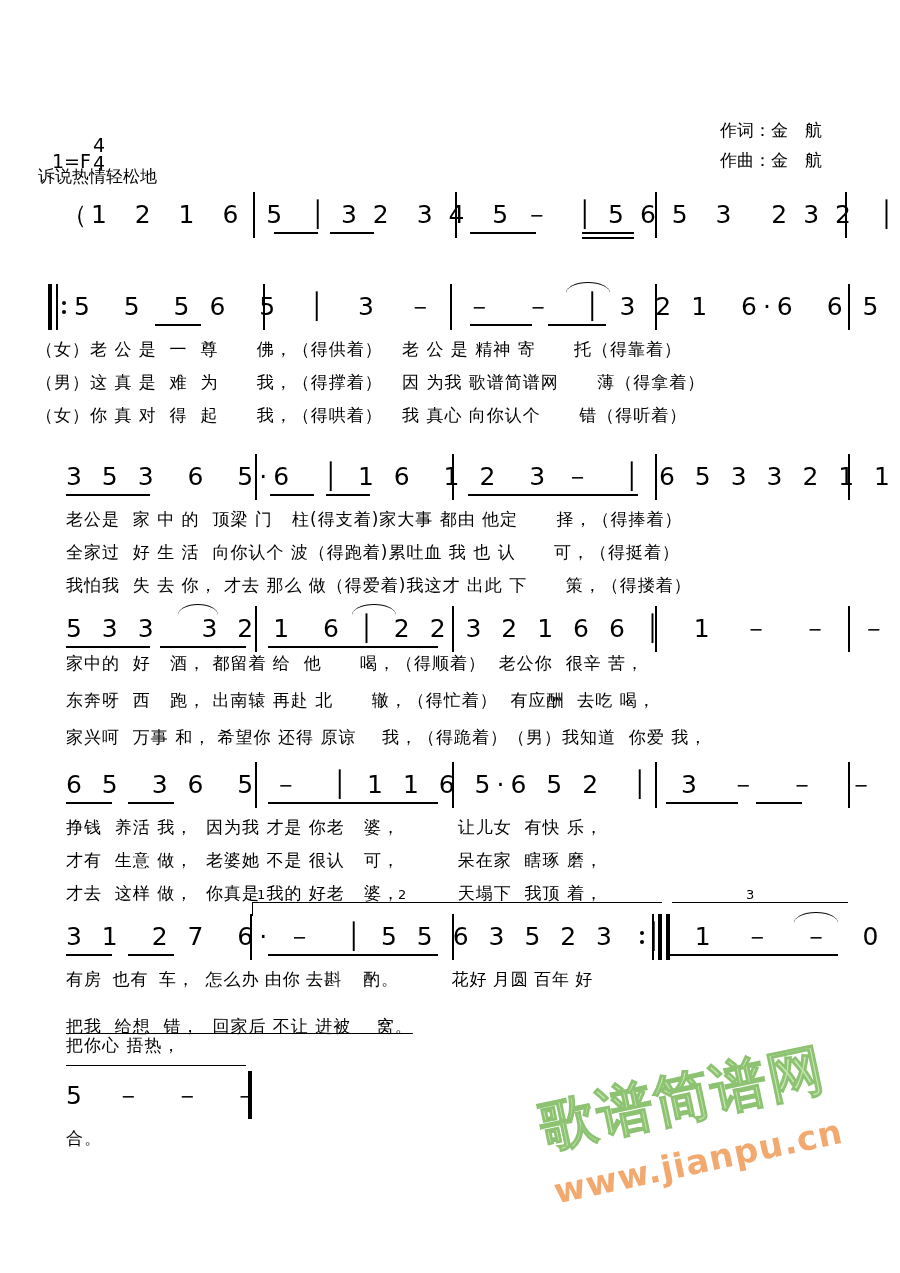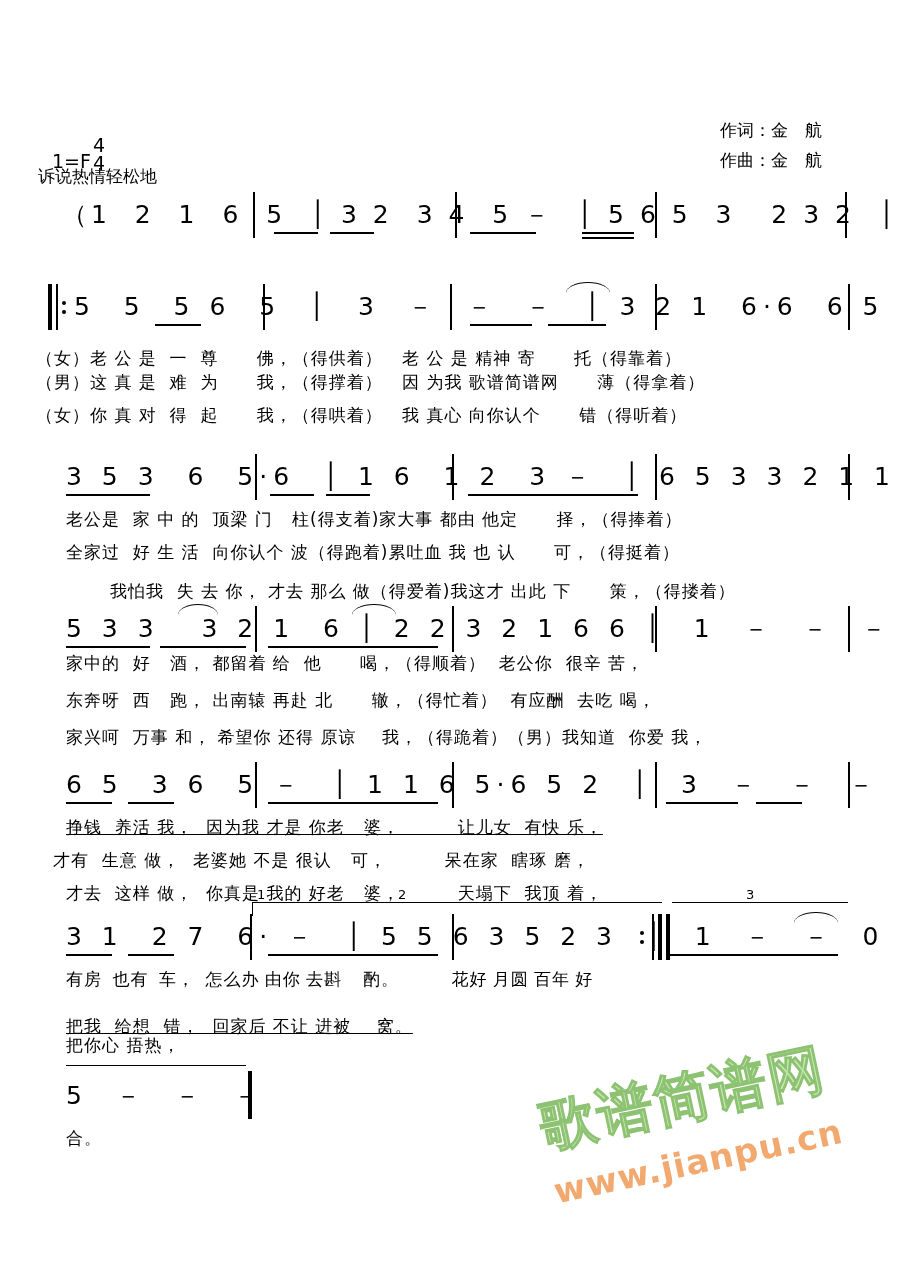--- a/index.html
+++ b/index.html
@@ -153,41 +153,41 @@
     <div class="underline" style="left:155px;top:34px;width:46px;"></div>
     <div class="underline" style="left:470px;top:34px;width:62px;"></div>
     <div class="underline" style="left:548px;top:34px;width:58px;"></div>
     <div class="tie" style="left:566px;top:-8px;width:44px;"></div>
 
     <div class="barline" style="left:263px;top:-6px;height:46px;"></div>
     <div class="barline" style="left:450px;top:-6px;height:46px;"></div>
     <div class="barline" style="left:655px;top:-6px;height:46px;"></div>
     <div class="barline" style="left:848px;top:-6px;height:46px;"></div>
 
-    <div class="lyr" style="position:absolute;left:36px;top:48px;letter-spacing:1px;margin-top:9px;">（女）老 公 是  一  尊      佛，（得供着）   老 公 是 精神 寄      托（得靠着）</div>
+    <div class="lyr" style="position:absolute;left:36px;top:48px;letter-spacing:1px;">（女）老 公 是  一  尊      佛，（得供着）   老 公 是 精神 寄      托（得靠着）</div>
     <div class="lyr" style="position:absolute;left:36px;top:81px;letter-spacing:1px;">（男）这 真 是  难  为      我，（得撑着）   因 为我 歌谱简谱网      薄（得拿着）</div>
     <div class="lyr" style="position:absolute;left:36px;top:114px;letter-spacing:1px;">（女）你 真 对  得  起      我，（得哄着）   我 真心 向你认个      错（得听着）</div>
   </div>
 
   <div class="sys" style="top:460px;">
     <div class="notes" style="position:absolute;left:66px;top:0;letter-spacing:6px;">3 5 3  6  5·6  │ 1 6  1 2  3 －  │ 6 5 3 3 2 1 1  │  2  －  －  －</div>
 
     <div class="underline" style="left:66px;top:34px;width:84px;"></div>
     <div class="underline" style="left:270px;top:34px;width:44px;"></div>
     <div class="underline" style="left:326px;top:34px;width:44px;"></div>
     <div class="underline" style="left:468px;top:34px;width:170px;"></div>
 
     <div class="barline" style="left:255px;top:-6px;height:46px;"></div>
     <div class="barline" style="left:452px;top:-6px;height:46px;"></div>
     <div class="barline" style="left:655px;top:-6px;height:46px;"></div>
     <div class="barline" style="left:848px;top:-6px;height:46px;"></div>
 
     <div class="lyr" style="position:absolute;left:66px;top:48px;letter-spacing:1px;">老公是  家 中 的  顶梁 门   柱(得支着)家大事 都由 他定      择，（得捧着）</div>
     <div class="lyr" style="position:absolute;left:66px;top:81px;letter-spacing:1px;">全家过  好 生 活  向你认个 波（得跑着)累吐血 我 也 认      可，（得挺着）</div>
-    <div class="lyr" style="position:absolute;left:66px;top:120px;letter-spacing:1px;margin-left:44px;">我怕我  失 去 你， 才去 那么 做（得爱着)我这才 出此 下      策，（得搂着）</div>
+    <div class="lyr" style="position:absolute;left:66px;top:114px;letter-spacing:1px;">我怕我  失 去 你， 才去 那么 做（得爱着)我这才 出此 下      策，（得搂着）</div>
   </div>
 
   <div class="sys" style="top:612px;">
     <div class="notes" style="position:absolute;left:66px;top:0;letter-spacing:6px;">5 3 3   3 2 1  6 │ 2 2 3 2 1 6 6 │  1  －  －  －  │ 5 1 7  6 5   3</div>
 
     <div class="underline" style="left:66px;top:34px;width:84px;"></div>
     <div class="underline" style="left:160px;top:34px;width:86px;"></div>
     <div class="tie" style="left:178px;top:-8px;width:40px;"></div>
     <div class="underline" style="left:268px;top:34px;width:170px;"></div>
     <div class="tie" style="left:352px;top:-8px;width:44px;"></div>
@@ -209,22 +209,22 @@
     <div class="underline" style="left:128px;top:34px;width:46px;"></div>
     <div class="underline" style="left:268px;top:34px;width:170px;"></div>
     <div class="underline" style="left:666px;top:34px;width:72px;"></div>
     <div class="underline" style="left:756px;top:34px;width:46px;"></div>
 
     <div class="barline" style="left:255px;top:-6px;height:46px;"></div>
     <div class="barline" style="left:452px;top:-6px;height:46px;"></div>
     <div class="barline" style="left:655px;top:-6px;height:46px;"></div>
     <div class="barline" style="left:848px;top:-6px;height:46px;"></div>
 
-    <div class="lyr" style="position:absolute;left:66px;top:48px;letter-spacing:1px;text-decoration:underline;">挣钱  养活 我，  因为我 才是 你老   婆，         让儿女  有快 乐，</div>
-    <div class="lyr" style="position:absolute;left:53px;top:81px;letter-spacing:1px;">才有  生意 做，  老婆她 不是 很认   可，         呆在家  瞎琢 磨，</div>
+    <div class="lyr" style="position:absolute;left:66px;top:48px;letter-spacing:1px;">挣钱  养活 我，  因为我 才是 你老   婆，         让儿女  有快 乐，</div>
+    <div class="lyr" style="position:absolute;left:66px;top:81px;letter-spacing:1px;">才有  生意 做，  老婆她 不是 很认   可，         呆在家  瞎琢 磨，</div>
     <div class="lyr" style="position:absolute;left:66px;top:114px;letter-spacing:1px;">才去  这样 做，  你真是 我的 好老   婆，         天塌下  我顶 着，</div>
   </div>
 
   <div class="sys" style="top:920px;">
 
     <div class="bracket" style="left:252px;top:-18px;width:160px;">
       <span>1</span>
     </div>
     <div class="bracket" style="left:412px;top:-18px;width:250px;border-left:0;">
       <span style="left:-14px;">2</span>

